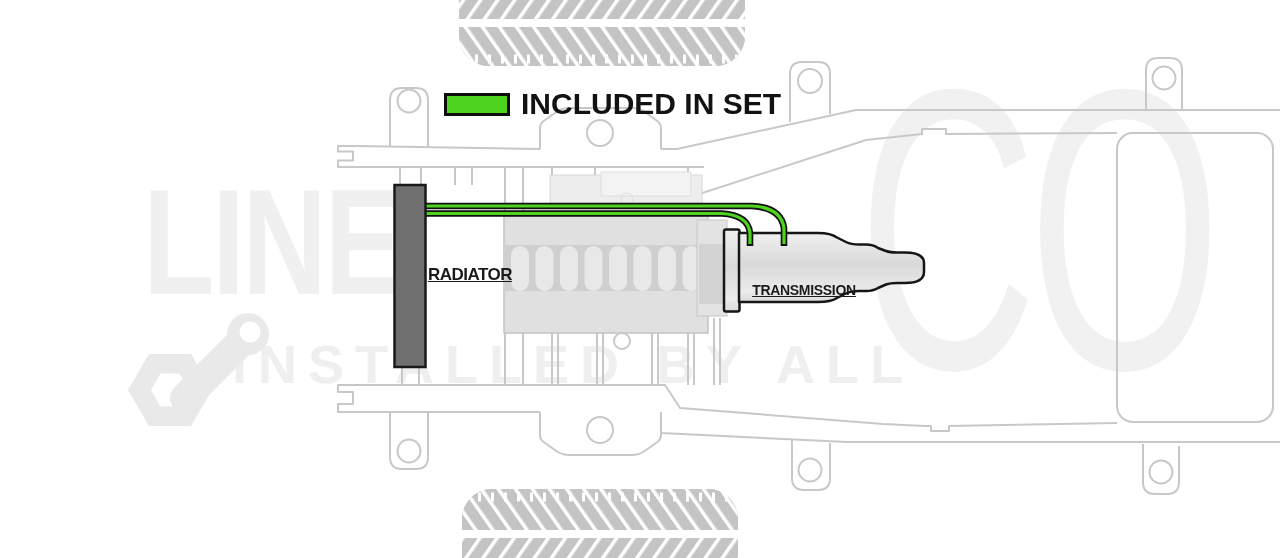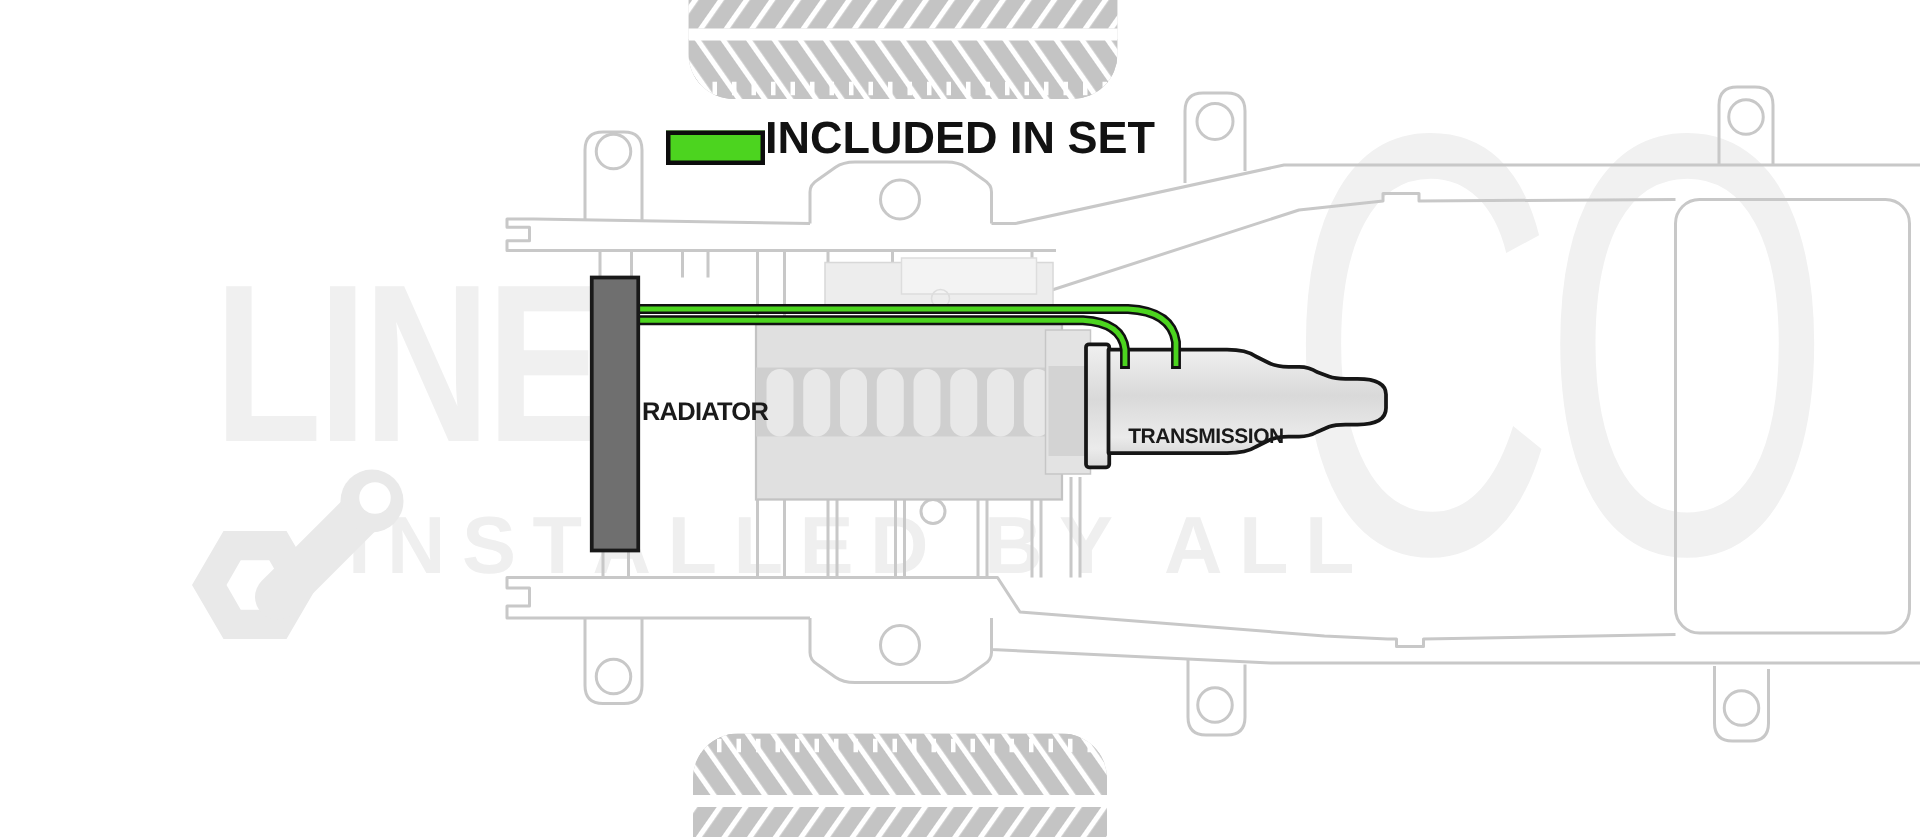--- a/index.html
+++ b/index.html
@@ -12,24 +12,24 @@
            transform:scaleX(.78);transform-origin:left top;}
   .wm-co{left:858px;top:30px;font-size:400px;font-weight:normal;color:#f1f1f1;
          letter-spacing:-14px;transform:scaleX(.62);transform-origin:left top;}
   .wm-tagline{left:232px;top:337px;font-size:54px;letter-spacing:11px;color:#efefef;}
   
   svg.diagram{position:absolute;left:0;top:0;z-index:1;}
   .frame{stroke:var(--frame-gray,#c8c8c8);}
   .green-line{stroke:var(--line-green,#4cd41f);}
   .line-outline{stroke:var(--outline-black,#111111);}
   
-  .lbl{position:absolute;z-index:2;font-weight:bold;color:#1a1a1a;text-align:center;}
+  .lbl{position:absolute;z-index:2;font-weight:bold;color:#1a1a1a;text-align:center;text-decoration:underline;}
   .lbl-radiator{left:427px;top:265px;width:86px;font-size:17px;letter-spacing:-.5px;}
   .lbl-transmission{left:750px;top:266px;width:108px;font-size:14px;letter-spacing:-.3px;margin-top:16px;}
-  .legend{position:absolute;z-index:2;left:444px;top:76px;display:flex;align-items:flex-end;gap:0;}
+  .legend{position:absolute;z-index:2;left:444px;top:87px;display:flex;align-items:center;gap:11px;}
   .legend-swatch{width:60px;height:17px;background:var(--line-green,#4cd41f);
                  border:3px solid #0d0d0d;}
   .legend-text{font-size:30px;font-weight:bold;color:#121212;letter-spacing:0;white-space:nowrap;}
 </style>
 </head>
 <body>
 
 <div class="stage">
 
   <div class="wm wm-line">LINE</div>

